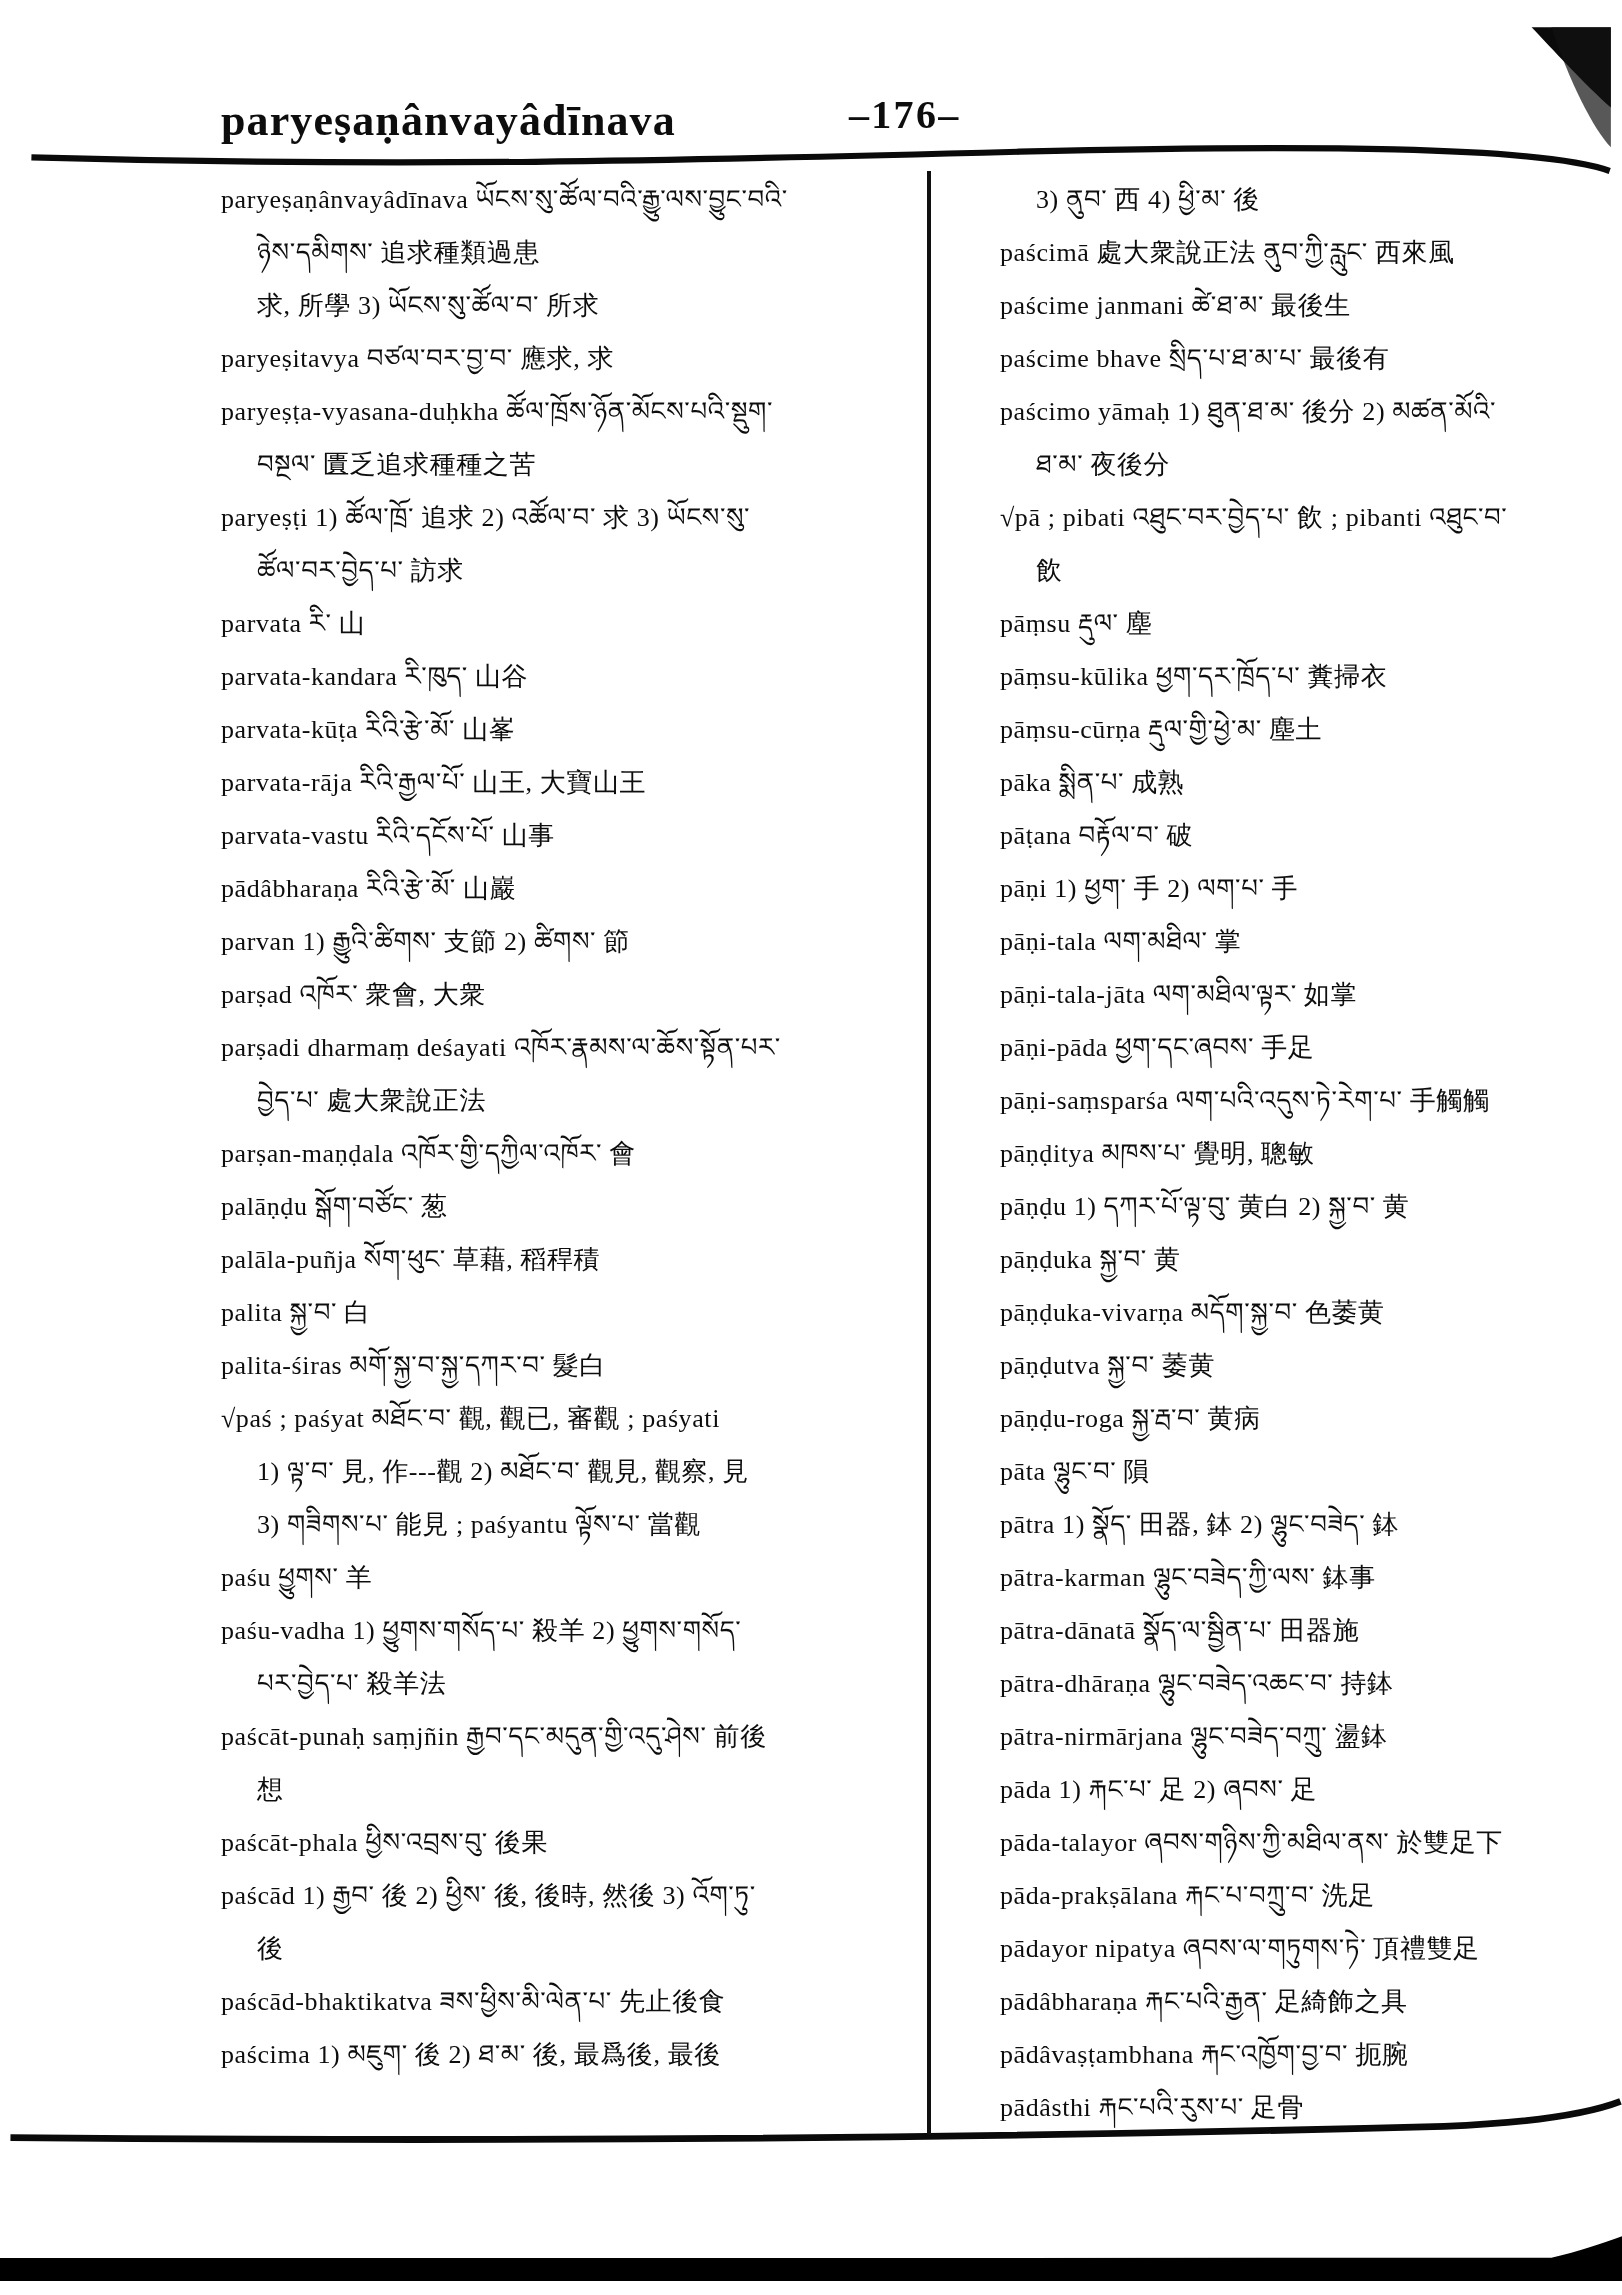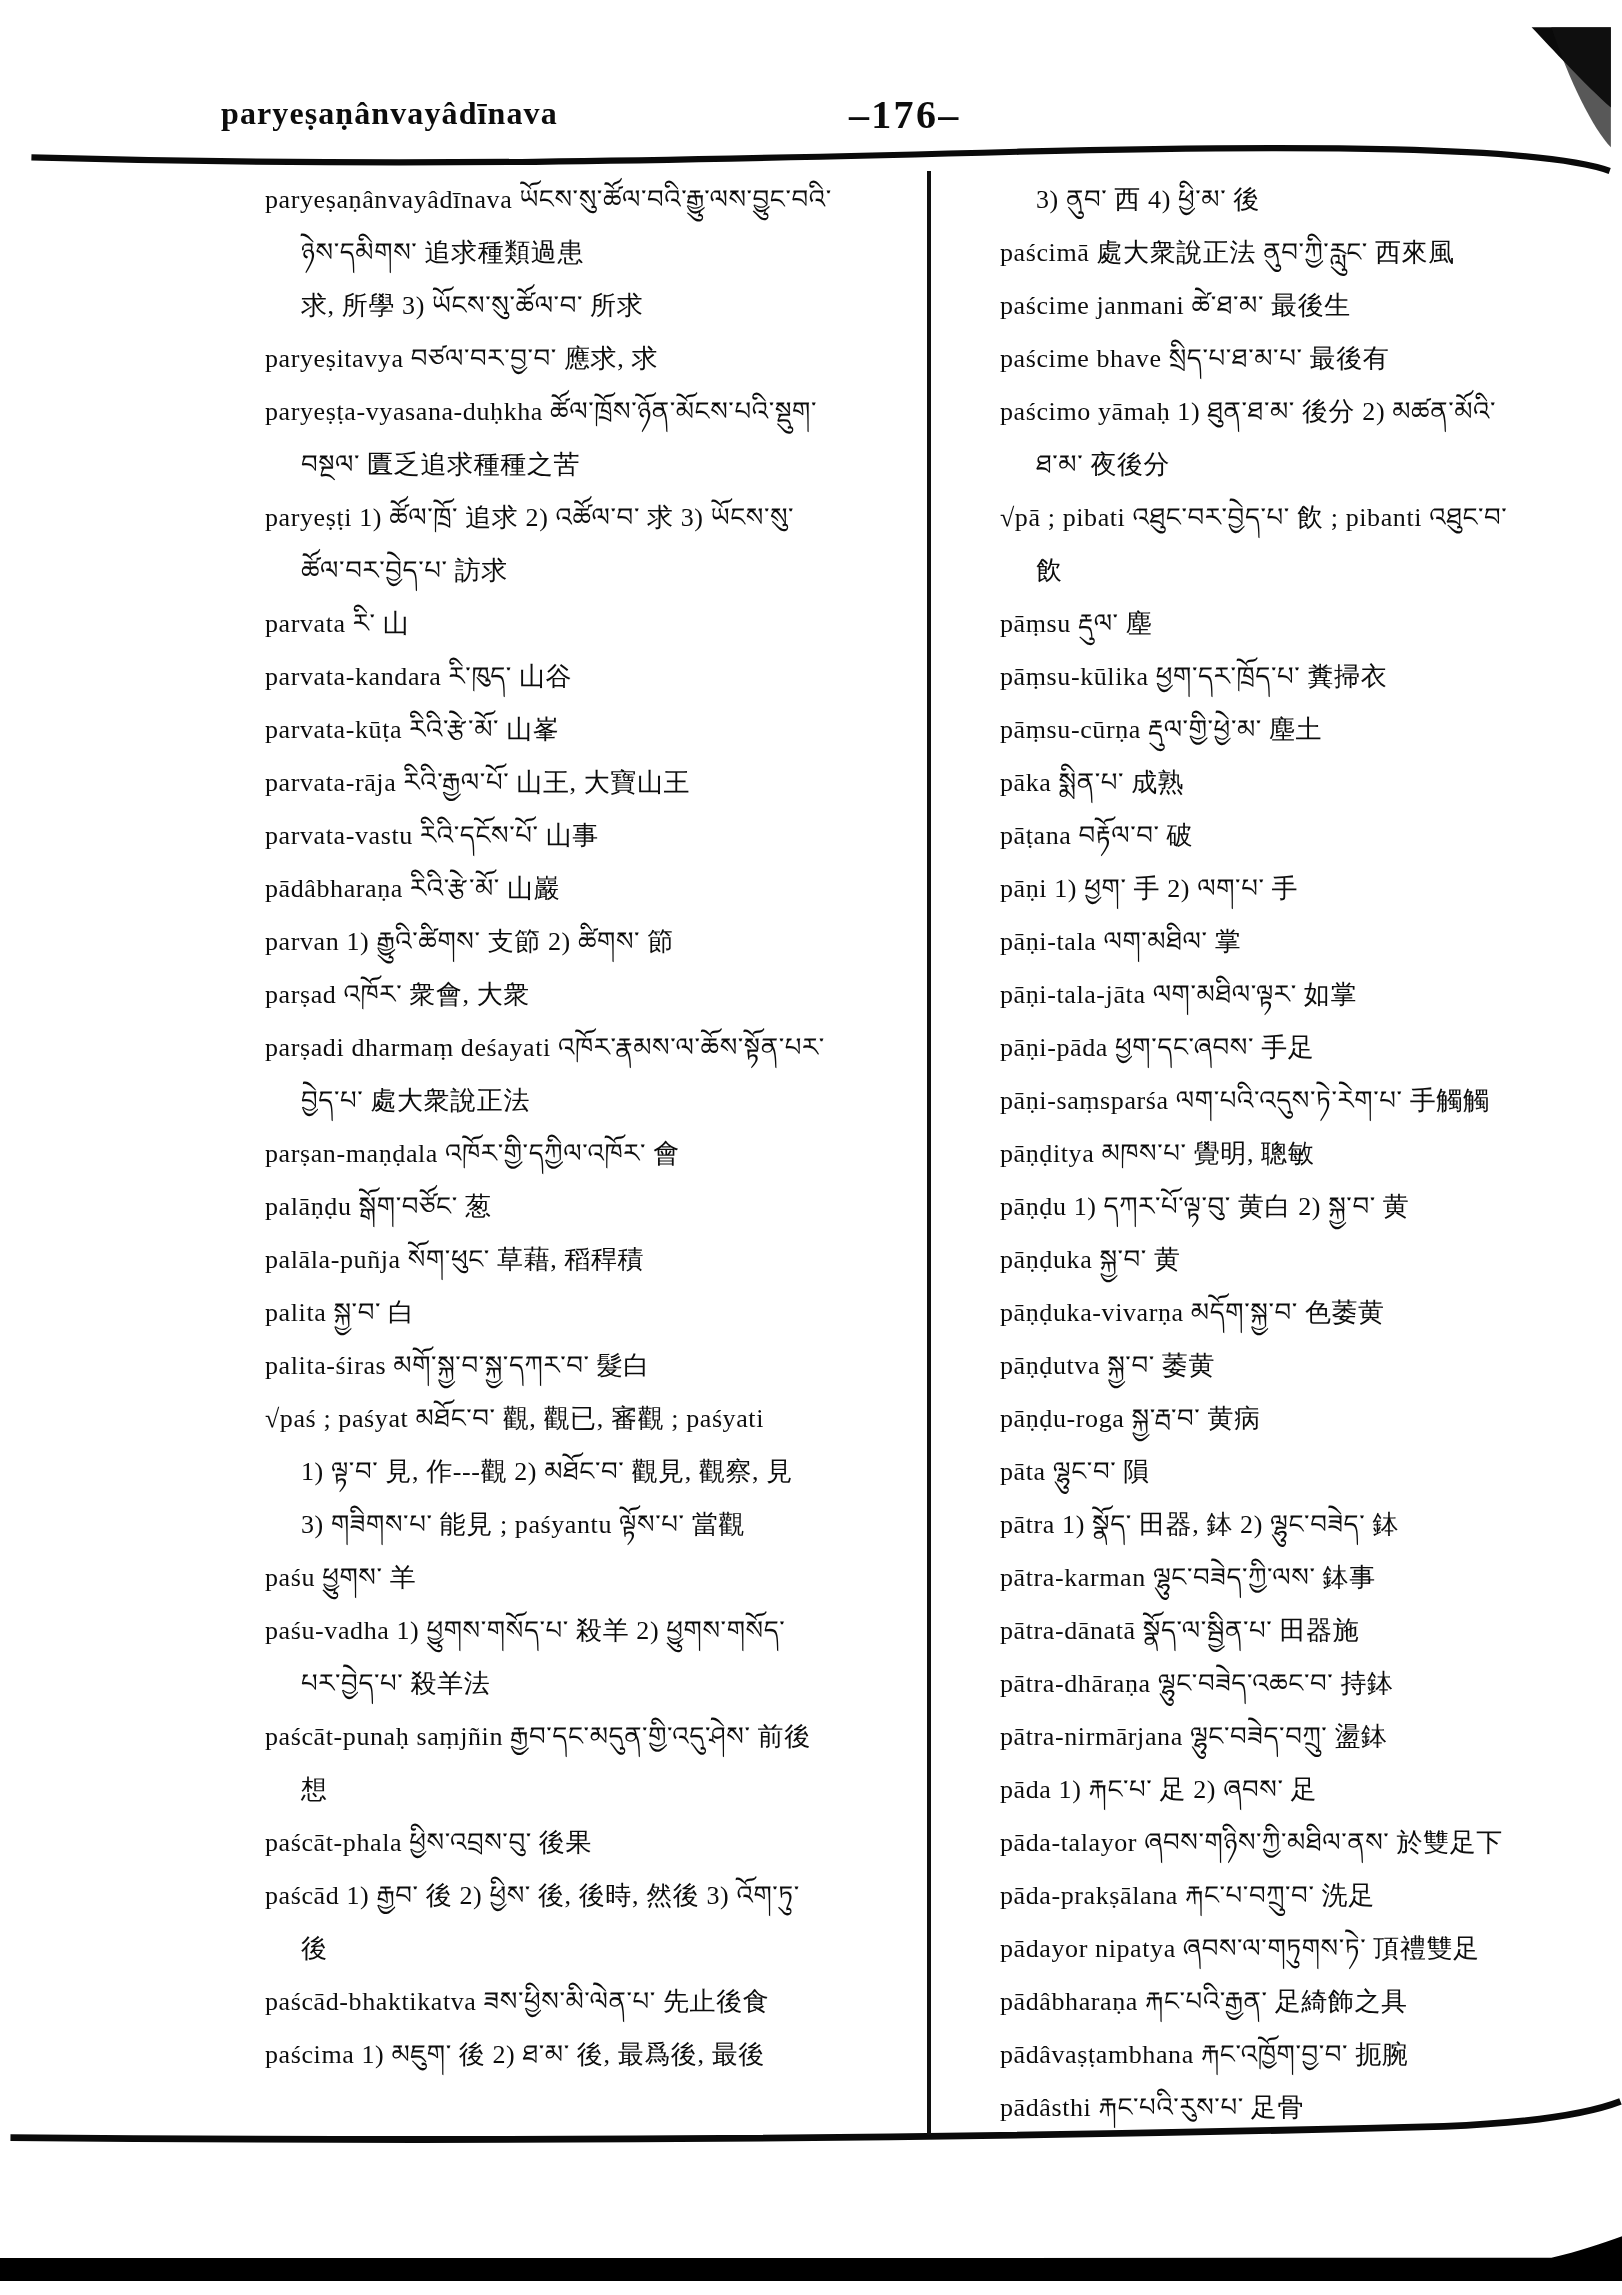--- a/index.html
+++ b/index.html
@@ -7,30 +7,30 @@
     position:relative;
     width:1623px;height:2295px;
     background:#ffffff;
     overflow:hidden;
     font-family:"Liberation Serif","DejaVu Serif",serif;
     color:#0d0d0d;
   }
   
   .hdr-word{
     position:absolute;left:221px;top:95px;
-    font-size:32px;letter-spacing:1.1px;font-weight:600;
+    font-size:44px;letter-spacing:1.1px;font-weight:600;
     white-space:nowrap;
   }
   .hdr-page{
     position:absolute;left:849px;top:91px;
     font-size:40px;letter-spacing:2.3px;font-weight:600;
   }
   
   .col{position:absolute;top:173px;}
-  #col-left{left:221px;width:708px;margin-left:44px;}
+  #col-left{left:221px;width:708px;}
   #col-right{left:1000px;width:657px;}
   .entry{margin:0;padding:0;}
   .line{
     white-space:nowrap;
     height:53px;line-height:53px;
     font-size:26px;
     letter-spacing:0.6px;
     font-weight:500;
   }
   .line.cont{padding-left:36px;}

